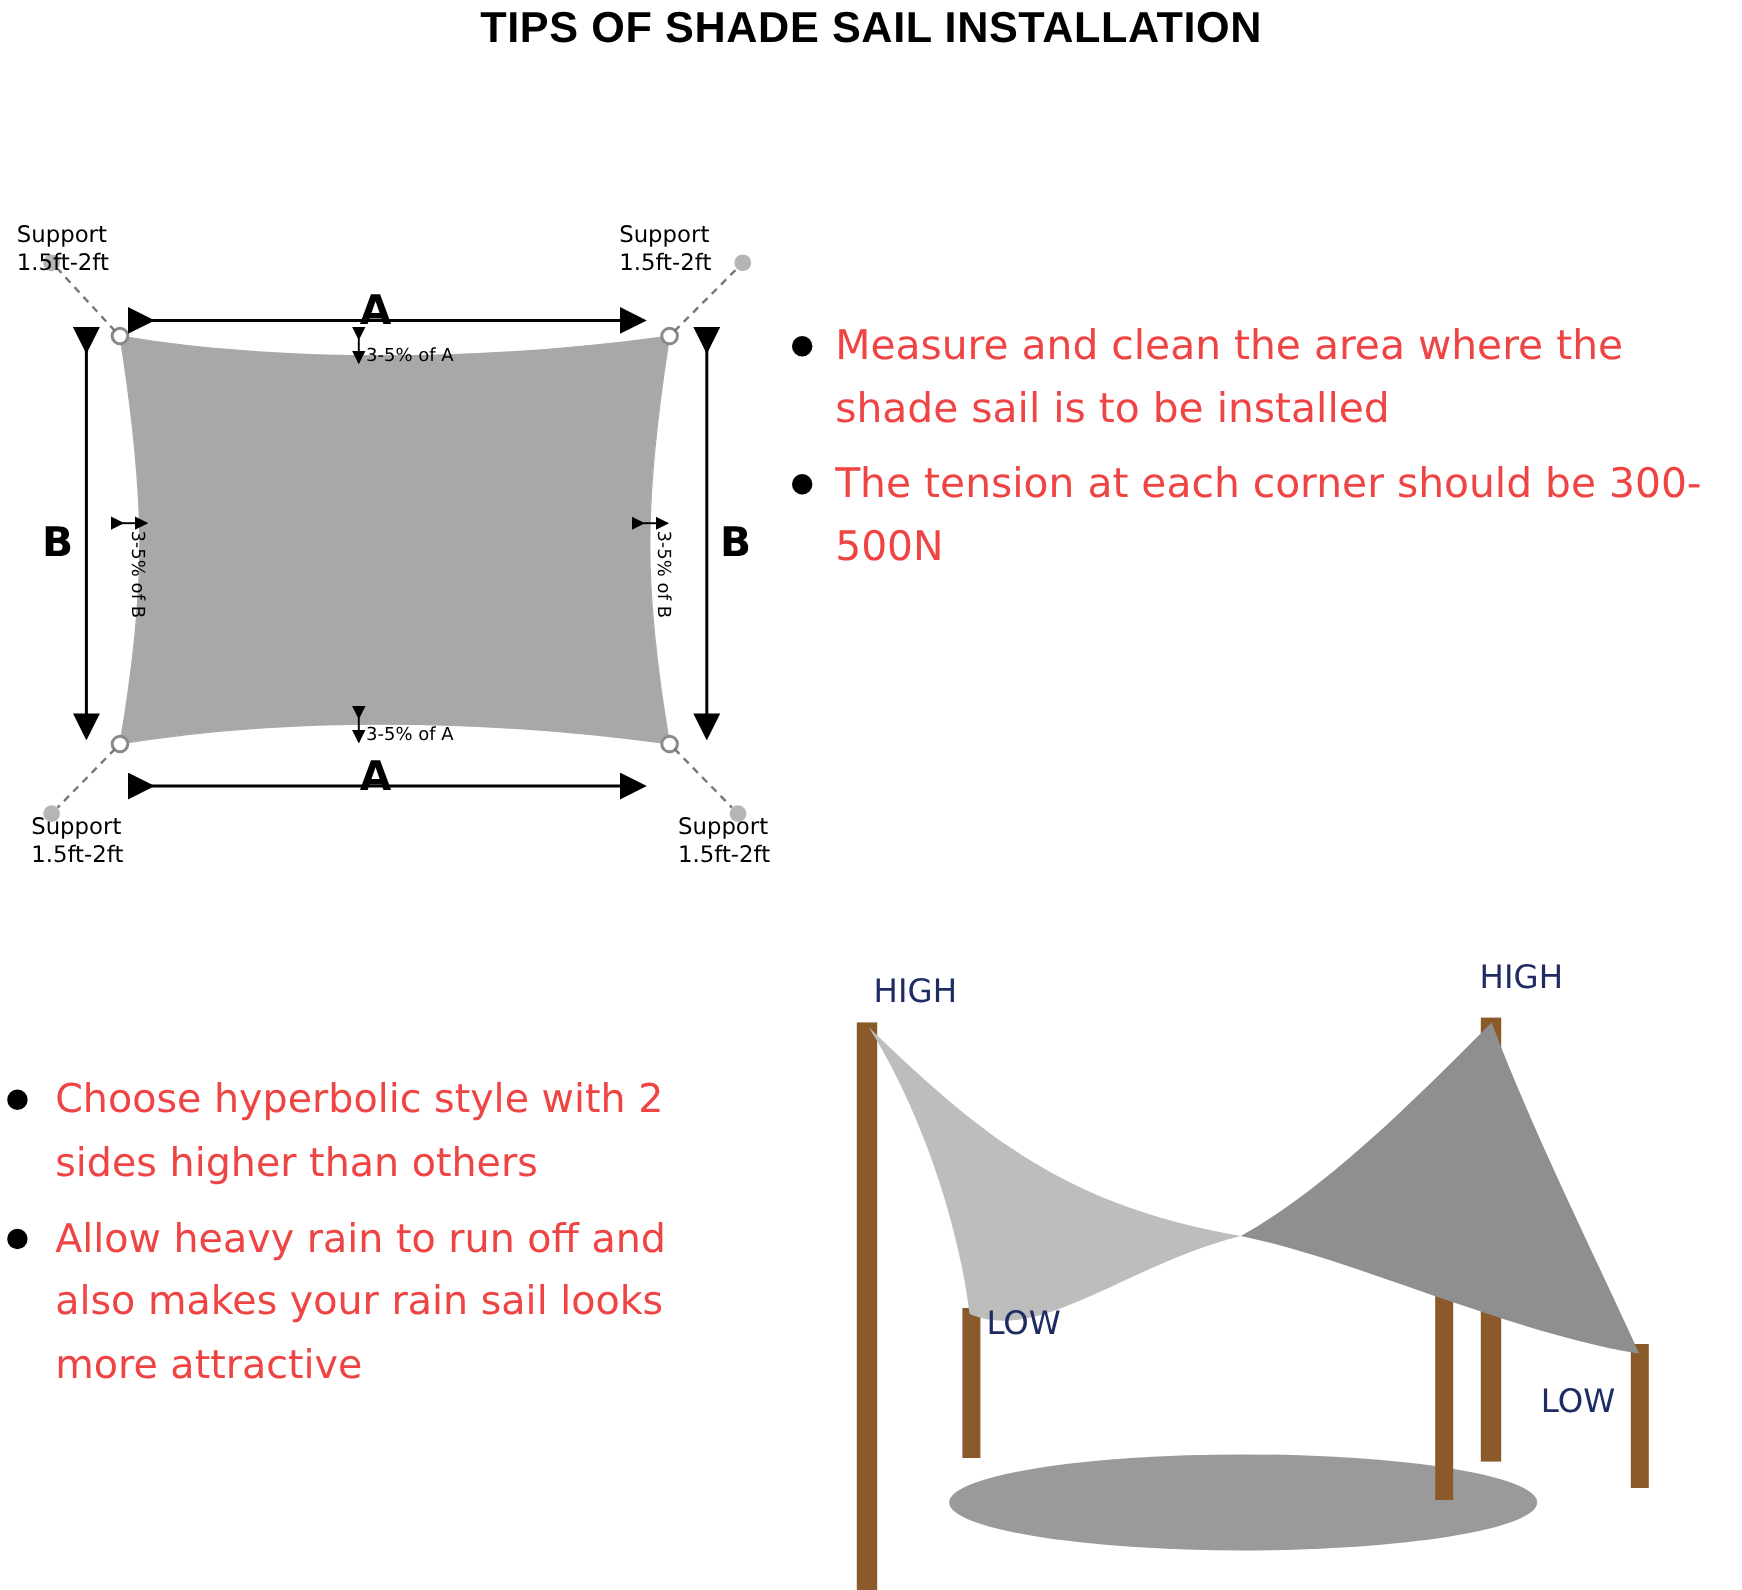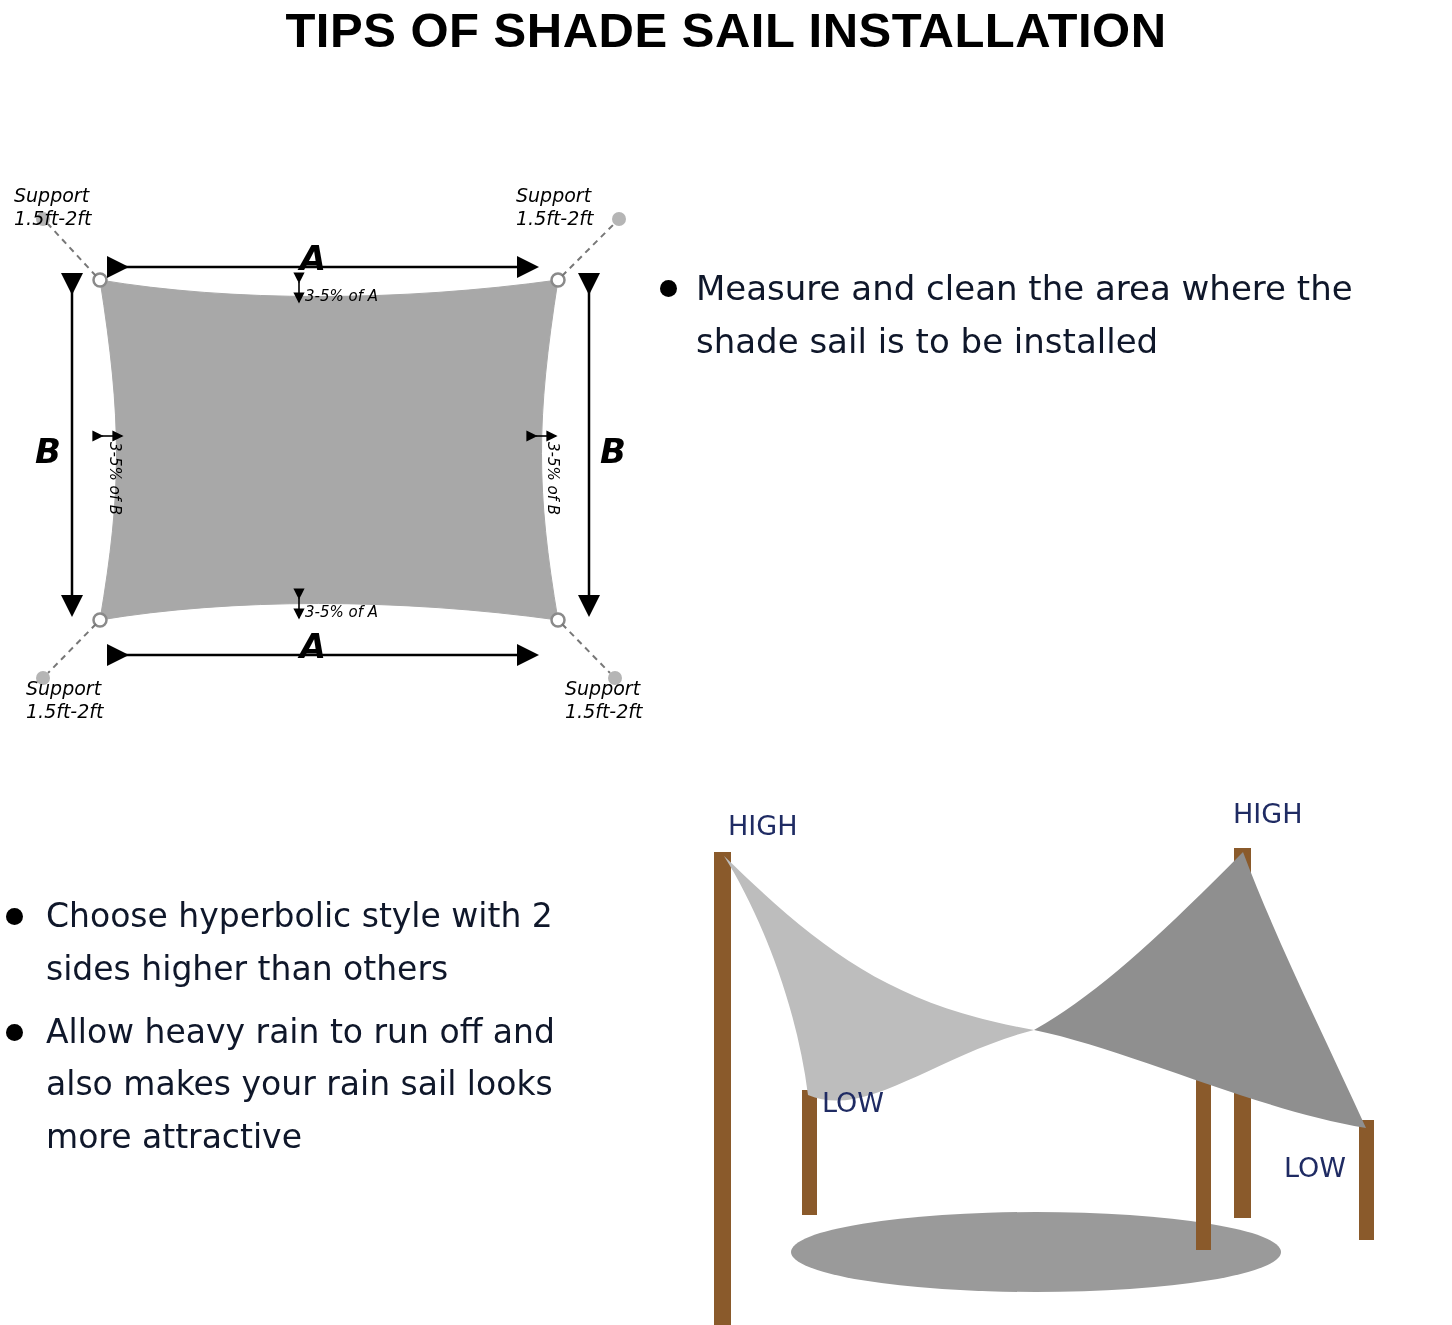--- a/index.html
+++ b/index.html
@@ -16,34 +16,33 @@
     overflow: hidden;
   }
   .page-title {
     position: absolute;
     top: 2px;
     left: 0;
     width: 1452px;
     text-align: center;
     font-family: "Liberation Sans", sans-serif;
     font-weight: bold;
-    font-size: 49px;
+    font-size: 36px;
     letter-spacing: 0.5px;
     color: #000;
     white-space: nowrap;
   }
 
   
   #rect-diagram {
     position: absolute;
     left: 0;
     top: 150px;
     width: 680px;
     height: 600px;
-    font-style: italic;
   }
   #rect-diagram svg { display: block; }
   .lbl {
     font-family: "DejaVu Sans", sans-serif;
     font-size: 19px;
     fill: #000;
   }
   .lbl-big {
     font-family: "DejaVu Sans", sans-serif;
     font-size: 34px;
@@ -61,21 +60,21 @@
     position: absolute;
     list-style: none;
     margin: 0;
     padding: 0;
   }
   .bullets li {
     position: relative;
     padding-left: 46px;
     margin-bottom: 10px;
     font-family: "DejaVu Sans", sans-serif;
-    color: #0f172a;
+    color: #ef4444;
   }
   .bullets li::before {
     content: "";
     position: absolute;
     left: 10px;
     background: #000;
     border-radius: 50%;
   }
   #bullets-top {
     left: 650px;
@@ -190,20 +189,21 @@
     <line x1="102" y1="286" x2="122" y2="286" stroke="#000" stroke-width="1.6" marker-start="url(#arS)" marker-end="url(#arS)"></line>
     <text class="lbl-small" x="110" y="292" transform="rotate(90 110 292)">3-5% of B</text>
 
     <line x1="536" y1="286" x2="556" y2="286" stroke="#000" stroke-width="1.6" marker-start="url(#arS)" marker-end="url(#arS)"></line>
     <text class="lbl-small" x="548" y="292" transform="rotate(90 548 292)">3-5% of B</text>
   </svg>
 </div>
 
 <ul class="bullets" id="bullets-top">
   <li>Measure and clean the area where the shade sail is to be installed</li>
+  <li>The tension at each corner should be 300-500N</li>
 </ul>
 
 <ul class="bullets" id="bullets-bottom">
   <li>Choose hyperbolic style with 2 sides higher than others</li>
   <li>Allow heavy rain to run off and also makes your rain sail looks more attractive</li>
 </ul>
 
 <div id="hyper-diagram">
   <svg width="792" height="535" viewBox="0 0 792 535" xmlns="http://www.w3.org/2000/svg">
 

